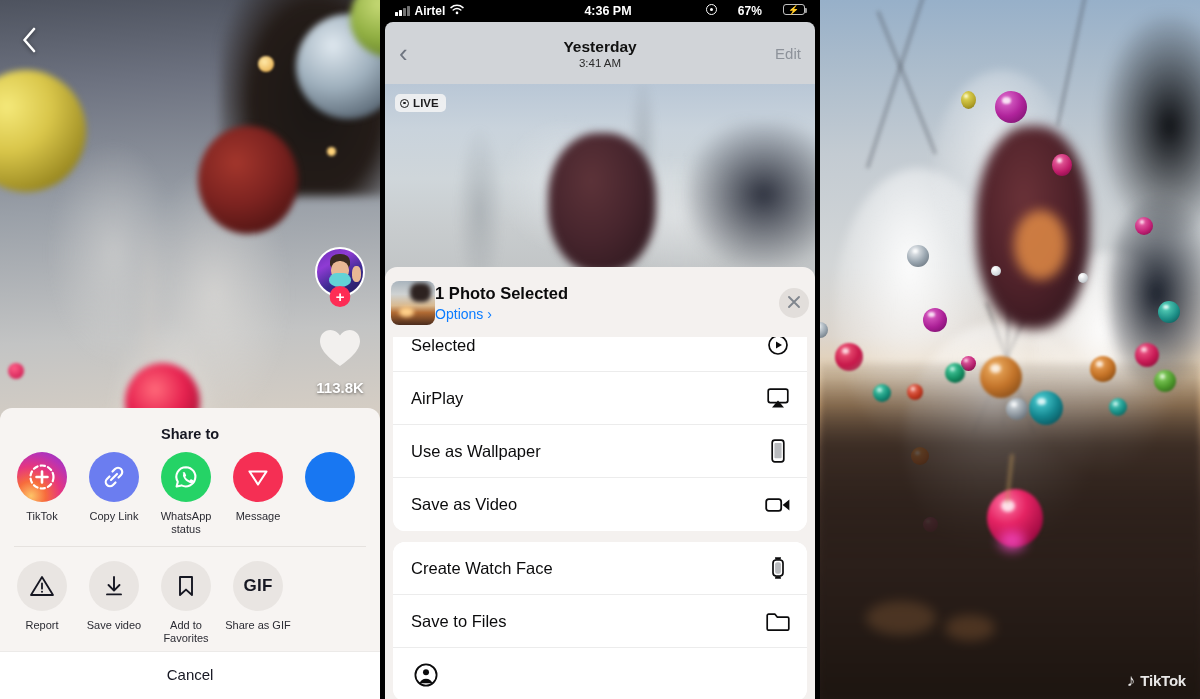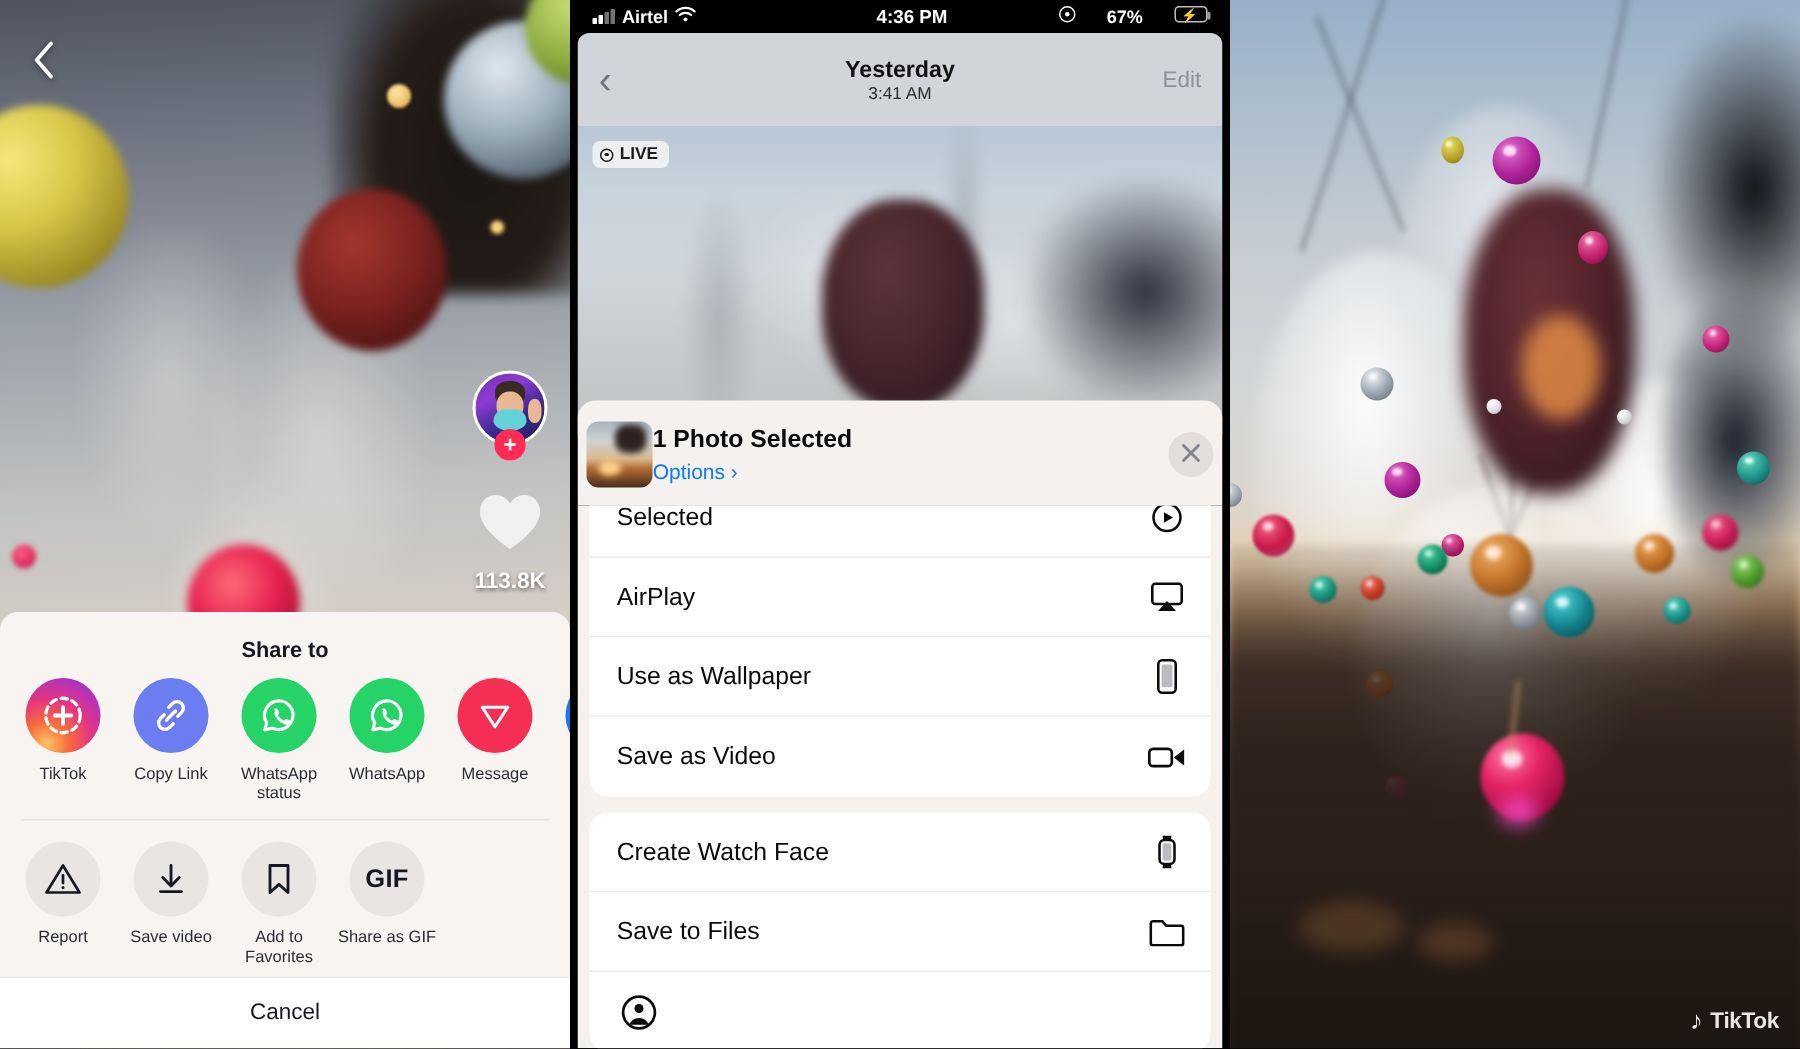--- a/index.html
+++ b/index.html
@@ -271,29 +271,20 @@
         <div class="tt-item">
           <div class="circ whatsapp">
             <svg width="30" height="30" viewBox="0 0 30 30">
               <path d="M15 5.2a9.6 9.6 0 0 0-8.2 14.6L5.6 24.6l4.9-1.2A9.6 9.6 0 1 0 15 5.2z" fill="none" stroke="#fff" stroke-width="2.1" stroke-linejoin="round"></path>
               <path d="M11.7 11c.3-.7.6-.7.9-.7h.7c.2 0 .5 0 .8.6l1 2.3c.1.3 0 .5-.1.7l-.5.6c-.2.2-.3.4-.1.7a8 8 0 0 0 3.6 3.1c.4.2.6.1.8-.1l.7-.8c.2-.3.5-.2.7-.1l2 1c.3.2.4.3.4.5 0 .5-.4 1.6-1 2-.5.4-1.3.6-2.2.4a11.4 11.4 0 0 1-7.2-6.6c-.3-1-.2-2.2.3-2.9z" fill="#fff"></path>
             </svg>
           </div>
           <div class="lbl">WhatsApp status</div>
         </div>
 
-        <div class="tt-item">
-          <div class="circ whatsapp">
-            <svg width="30" height="30" viewBox="0 0 30 30">
-              <path d="M15 5.2a9.6 9.6 0 0 0-8.2 14.6L5.6 24.6l4.9-1.2A9.6 9.6 0 1 0 15 5.2z" fill="none" stroke="#fff" stroke-width="2.1" stroke-linejoin="round"></path>
-              <path d="M11.7 11c.3-.7.6-.7.9-.7h.7c.2 0 .5 0 .8.6l1 2.3c.1.3 0 .5-.1.7l-.5.6c-.2.2-.3.4-.1.7a8 8 0 0 0 3.6 3.1c.4.2.6.1.8-.1l.7-.8c.2-.3.5-.2.7-.1l2 1c.3.2.4.3.4.5 0 .5-.4 1.6-1 2-.5.4-1.3.6-2.2.4a11.4 11.4 0 0 1-7.2-6.6c-.3-1-.2-2.2.3-2.9z" fill="#fff"></path>
-            </svg>
-          </div>
-          <div class="lbl">WhatsApp</div>
-        </div>
 
         <div class="tt-item">
           <div class="circ message">
             <svg width="30" height="30" viewBox="0 0 30 30">
               <path d="M6.5 9.5 L23.5 9.5 L15 22.5 Z" fill="none" stroke="#fff" stroke-width="2.1" stroke-linejoin="round"></path>
             </svg>
           </div>
           <div class="lbl">Message</div>
         </div>
 

